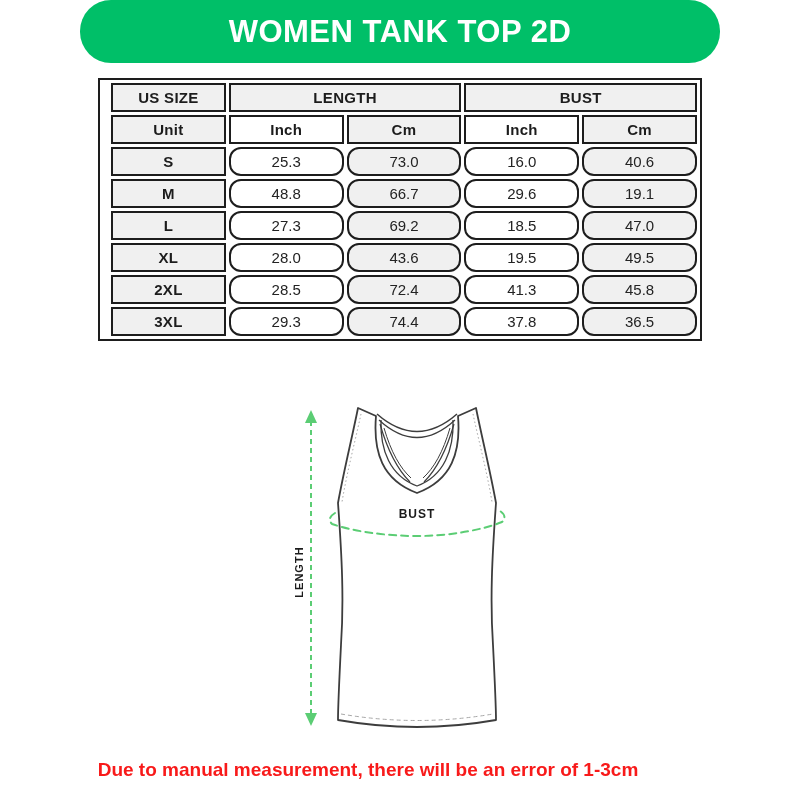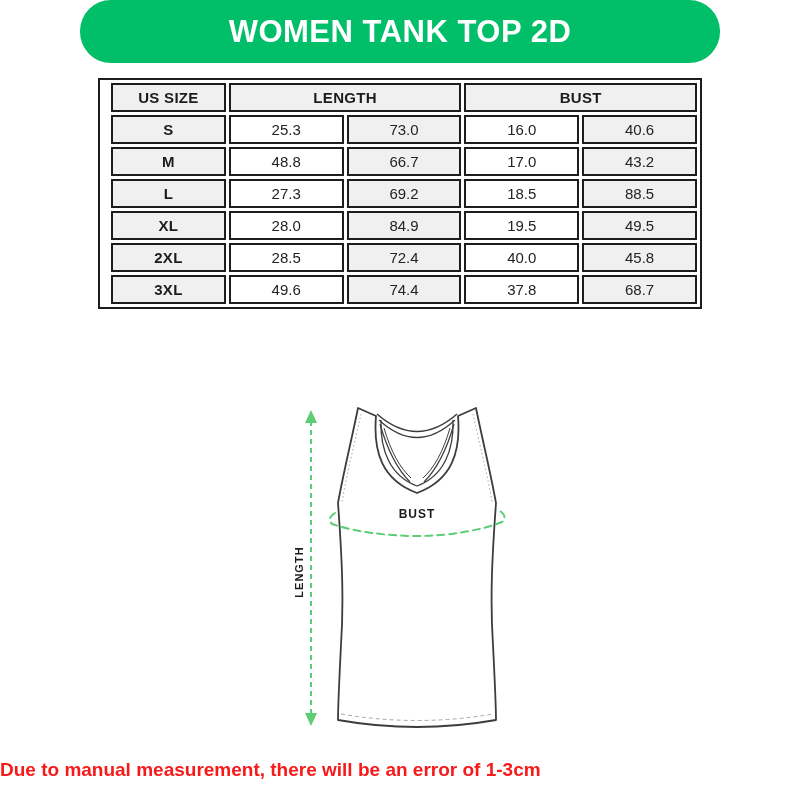--- a/index.html
+++ b/index.html
@@ -46,21 +46,21 @@
     border: 2px solid #1d1d1d;
     height: 29px;
     text-align: center;
     vertical-align: middle;
     font-size: 15px;
     overflow: hidden;
   }
   td.c-gray  { background: #f0f0f0; }
   td.c-white { background: #ffffff; }
   td.hdr  { font-weight: 700; letter-spacing: 0.3px; }
-  td.val  { font-weight: 500; color: #232323; }
+  td.val  { font-weight: 500; color: #232323; border-radius: 12px; }
 
   
   .diagram-svg { position: absolute; left: 275px; top: 396px; }
   .label-bust {
     position: absolute;
     left: 387px; top: 507px;
     width: 60px;
     text-align: center;
     font-size: 12px;
     font-weight: 700;
@@ -77,21 +77,21 @@
     letter-spacing: 1px;
     color: #1c1c1c;
     transform: rotate(-90deg);
   }
 
   
   .footnote {
     position: absolute;
     left: 0; top: 759px;
     width: 736px;
-    text-align: left;
+    text-align: center;
     color: #f81a1a;
     font-size: 19px;
     font-weight: 700;
   }
 </style>
 </head>
 <body>
 
 <div class="page">
 
@@ -100,60 +100,67 @@
   </div>
 
   <table class="size-chart">
     <tbody>
         <tr>
       <td class="c-gray hdr">US SIZE</td>
       <td class="c-gray hdr" colspan="2">LENGTH</td>
       <td class="c-gray hdr" colspan="2">BUST</td>
     </tr>
     <tr>
+      <td class="c-gray hdr">Unit</td>
+      <td class="c-white hdr">Inch</td>
+      <td class="c-gray hdr">Cm</td>
+      <td class="c-white hdr">Inch</td>
+      <td class="c-gray hdr">Cm</td>
+    </tr>
+    <tr>
       <td class="c-gray hdr">S</td>
       <td class="c-white val">25.3</td>
       <td class="c-gray val">73.0</td>
       <td class="c-white val">16.0</td>
       <td class="c-gray val">40.6</td>
     </tr>
     <tr>
       <td class="c-gray hdr">M</td>
       <td class="c-white val">48.8</td>
       <td class="c-gray val">66.7</td>
-      <td class="c-white val">17.0</td>
-      <td class="c-gray val">43.2</td>
+      <td class="c-white val">29.6</td>
+      <td class="c-gray val">19.1</td>
     </tr>
     <tr>
       <td class="c-gray hdr">L</td>
       <td class="c-white val">27.3</td>
       <td class="c-gray val">69.2</td>
       <td class="c-white val">18.5</td>
-      <td class="c-gray val">88.5</td>
+      <td class="c-gray val">47.0</td>
     </tr>
     <tr>
       <td class="c-gray hdr">XL</td>
       <td class="c-white val">28.0</td>
-      <td class="c-gray val">84.9</td>
+      <td class="c-gray val">43.6</td>
       <td class="c-white val">19.5</td>
       <td class="c-gray val">49.5</td>
     </tr>
     <tr>
       <td class="c-gray hdr">2XL</td>
       <td class="c-white val">28.5</td>
       <td class="c-gray val">72.4</td>
-      <td class="c-white val">40.0</td>
+      <td class="c-white val">41.3</td>
       <td class="c-gray val">45.8</td>
     </tr>
     <tr>
       <td class="c-gray hdr">3XL</td>
-      <td class="c-white val">49.6</td>
+      <td class="c-white val">29.3</td>
       <td class="c-gray val">74.4</td>
       <td class="c-white val">37.8</td>
-      <td class="c-gray val">68.7</td>
+      <td class="c-gray val">36.5</td>
     </tr>
   </tbody>
     </table>
 
   <svg class="diagram-svg" width="255" height="360" viewBox="275 396 255 360" xmlns="http://www.w3.org/2000/svg">
 
     <path d="M 358,408
          C 352,438 344,470 338,503
          C 342,558 344,600 341,645
          C 339,685 338,705 338,720

